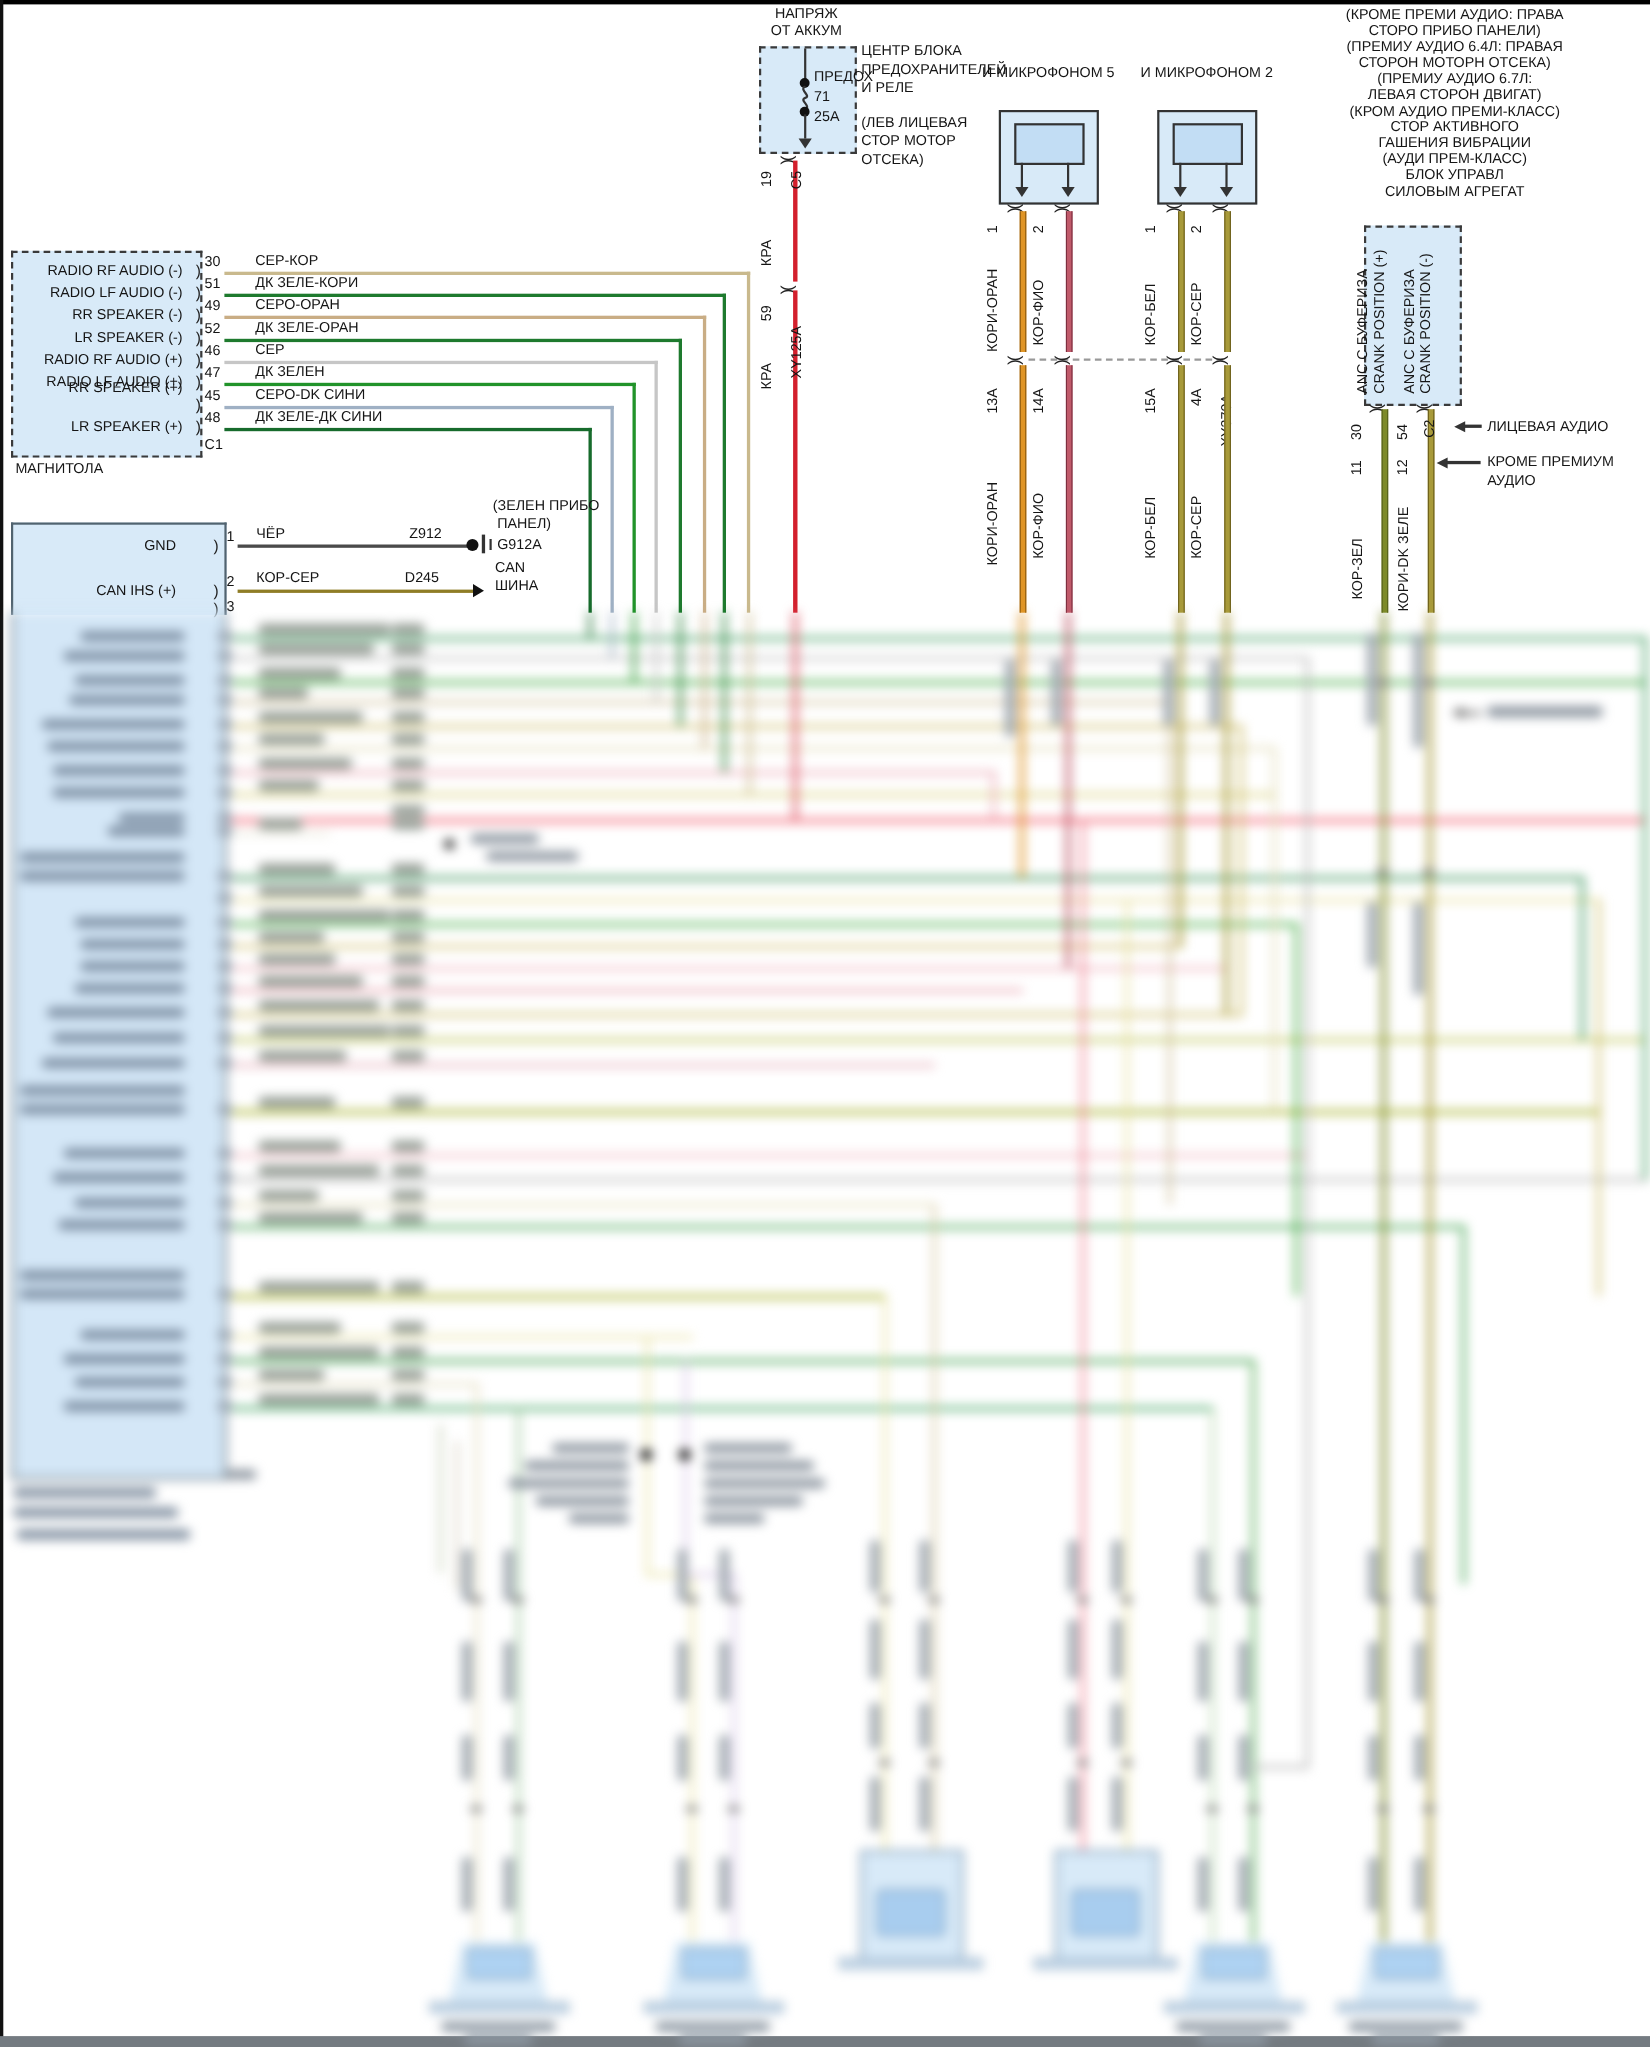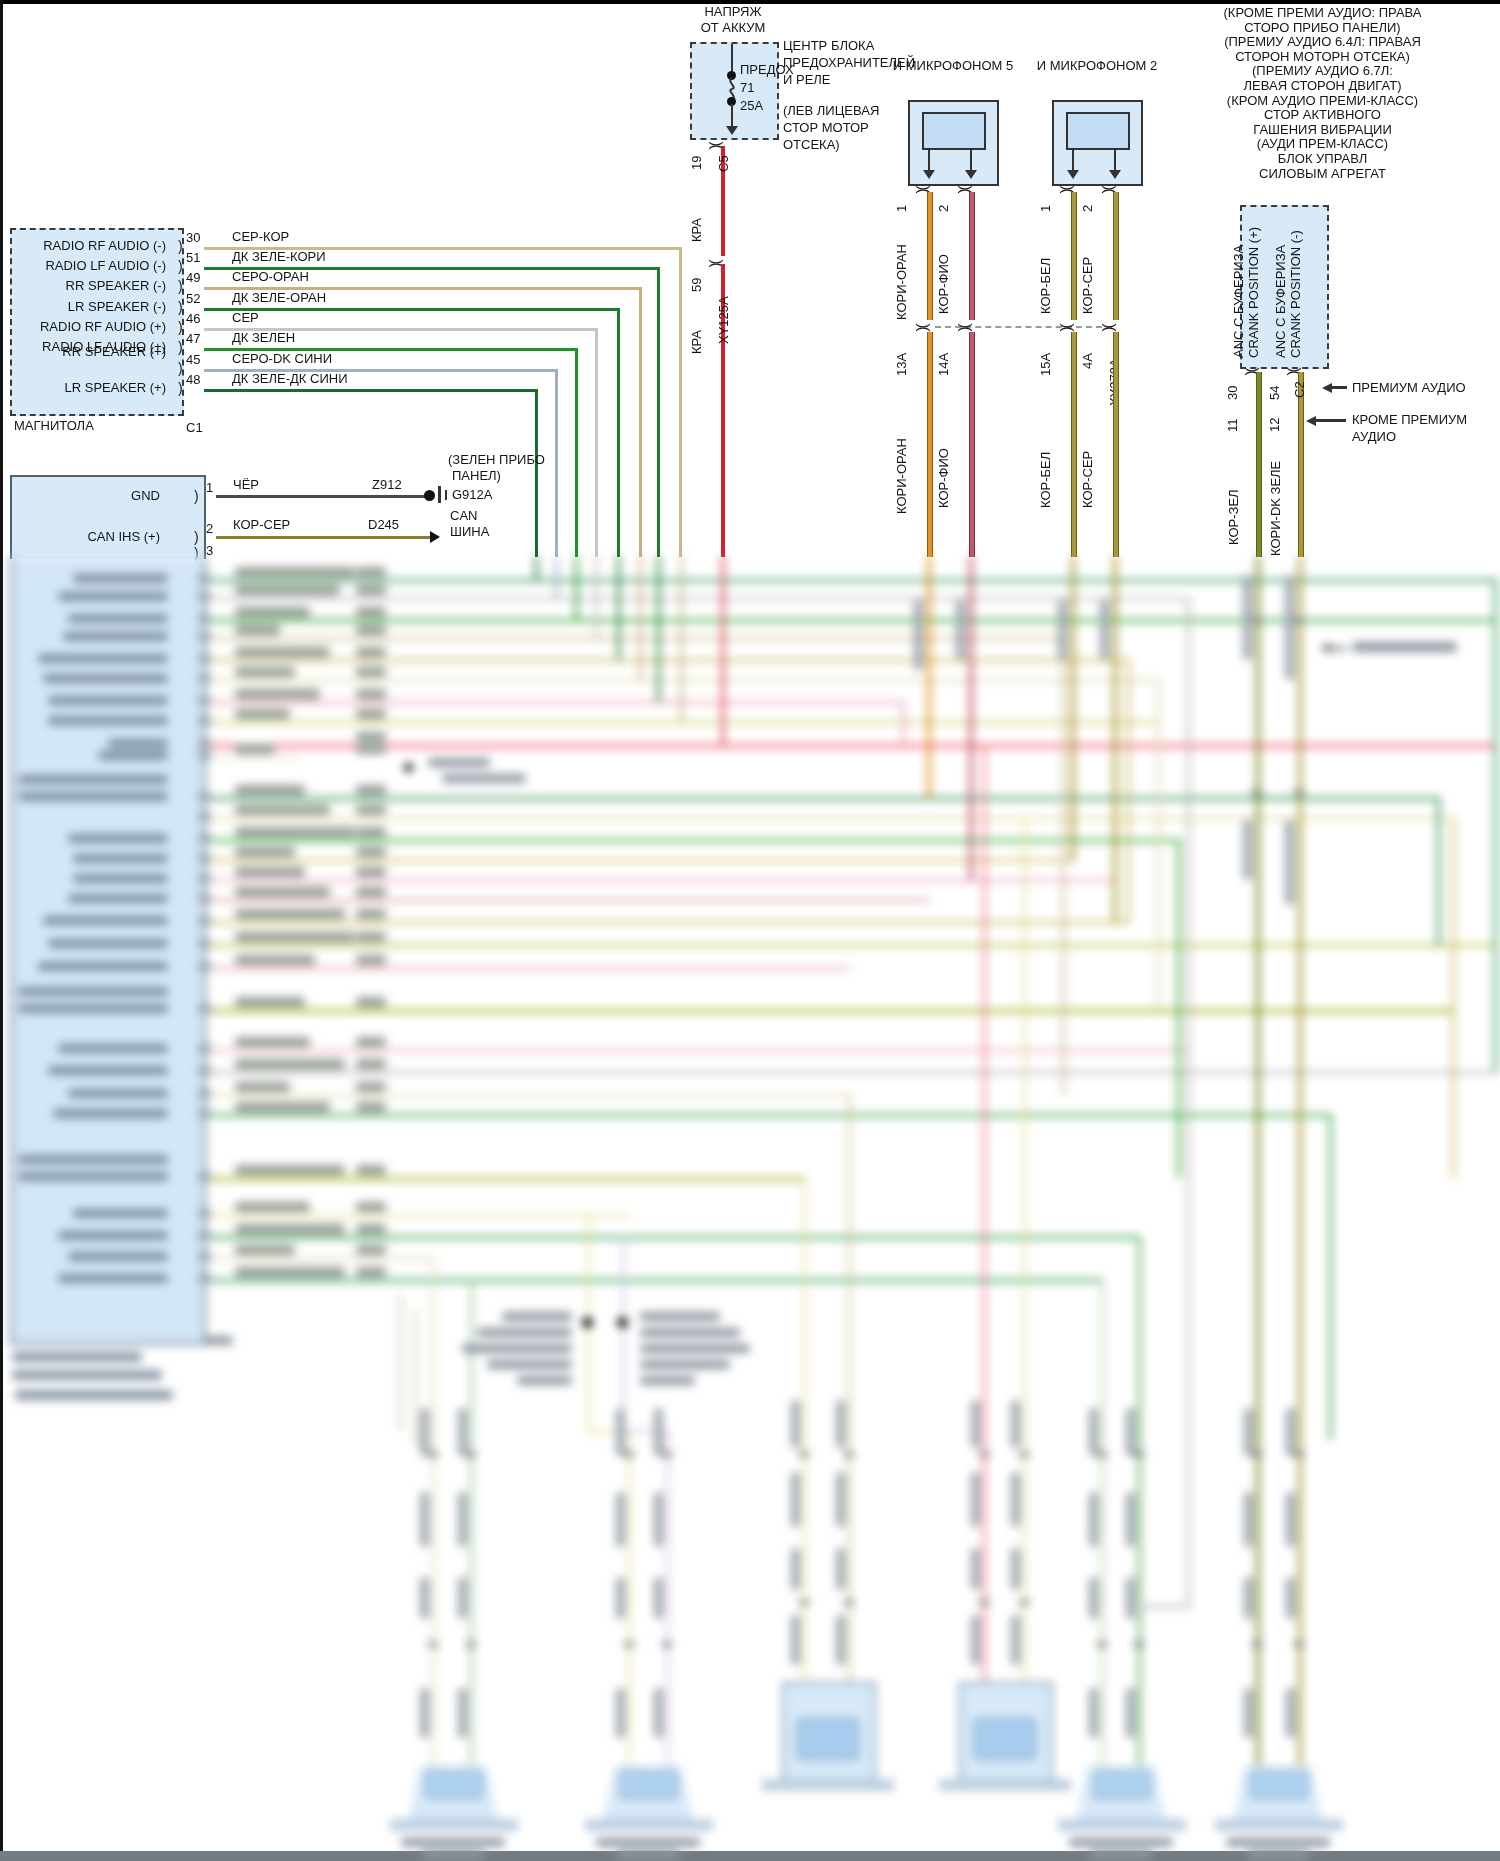--- a/index.html
+++ b/index.html
@@ -139,21 +139,21 @@
   <div class="brk" style="left:1292px;top:362px">)(</div>
   <div class="vl" style="left:1256px;top:372px;height:185px;background:#7d8a28;width:4px;border-left:1px solid #55601a;border-right:1px solid #55601a"></div>
   <div class="vl" style="left:1298px;top:372px;height:185px;background:#a89a3a;width:4px;border-left:1px solid #6b5e1a;border-right:1px solid #6b5e1a"></div>
   <div class="vtext" style="left:1240px;top:386px">30</div>
   <div class="vtext" style="left:1282px;top:386px">54</div>
   <div class="vtext" style="left:1307px;top:384px">C2</div>
   <div class="vtext" style="left:1240px;top:418px">11</div>
   <div class="vtext" style="left:1282px;top:418px">12</div>
   <div class="arrL" style="left:1322px;top:383px"></div>
   <div style="position:absolute;left:1331px;top:386px;width:16px;height:3px;background:#333"></div>
-  <div class="t" style="left:1352px;top:380px">ПРЕМИУМ АУДИО</div>
+  <div class="t" style="left:1352px;top:380px">ЛИЦЕВАЯ АУДИО</div>
   <div class="arrL" style="left:1306px;top:416px"></div>
   <div style="position:absolute;left:1315px;top:419px;width:31px;height:3px;background:#333"></div>
   <div class="t" style="left:1352px;top:412px">КРОМЕ ПРЕМИУМ</div>
   <div class="t" style="left:1352px;top:429px">АУДИО</div>
   <div class="vtext" style="left:1241px;top:531px">КОР-ЗЕЛ</div>
   <div class="vtext" style="left:1283px;top:542px">КОРИ-DK ЗЕЛЕ</div>
 
   <div class="box-dash" style="left:10px;top:228px;width:170px;height:184px"></div>
 
   <div class="t tr" style="left:14px;top:238px;width:152px">RADIO RF AUDIO (-)</div>
@@ -205,21 +205,21 @@
   <div class="hl" style="left:204px;top:369px;width:354px;background:#9fb0c4"></div>
   <div class="vl" style="left:555px;top:369px;height:188px;background:#9fb0c4"></div>
 
   <div class="t tr" style="left:14px;top:380px;width:152px">LR SPEAKER (+)</div>
   <div class="brh" style="left:178px;top:380px">)</div>
   <div class="t" style="left:186px;top:372px">48</div>
   <div class="t" style="left:232px;top:371px">ДК ЗЕЛЕ-ДК СИНИ</div>
   <div class="hl" style="left:204px;top:389px;width:334px;background:#176b2c"></div>
   <div class="vl" style="left:535px;top:389px;height:168px;background:#176b2c"></div>
 
-  <div class="t" style="left:186px;top:420px">C1</div>
+  <div class="t" style="left:186px;top:396px">C1</div>
   <div class="t" style="left:14px;top:418px">МАГНИТОЛА</div>
 
   <div class="box-solid" style="left:10px;top:475px;width:192px;height:82px;border-bottom:none"></div>
   <div class="t tr" style="left:10px;top:488px;width:150px">GND</div>
   <div class="brh" style="left:194px;top:488px">)</div>
   <div class="t" style="left:206px;top:480px">1</div>
   <div class="t" style="left:233px;top:477px">ЧЁР</div>
   <div class="t" style="left:372px;top:477px">Z912</div>
   <div class="hl" style="left:216px;top:495px;width:210px;background:#4a4a4a"></div>
   <div class="dot" style="left:424px;top:490px;width:11px;height:11px"></div>

